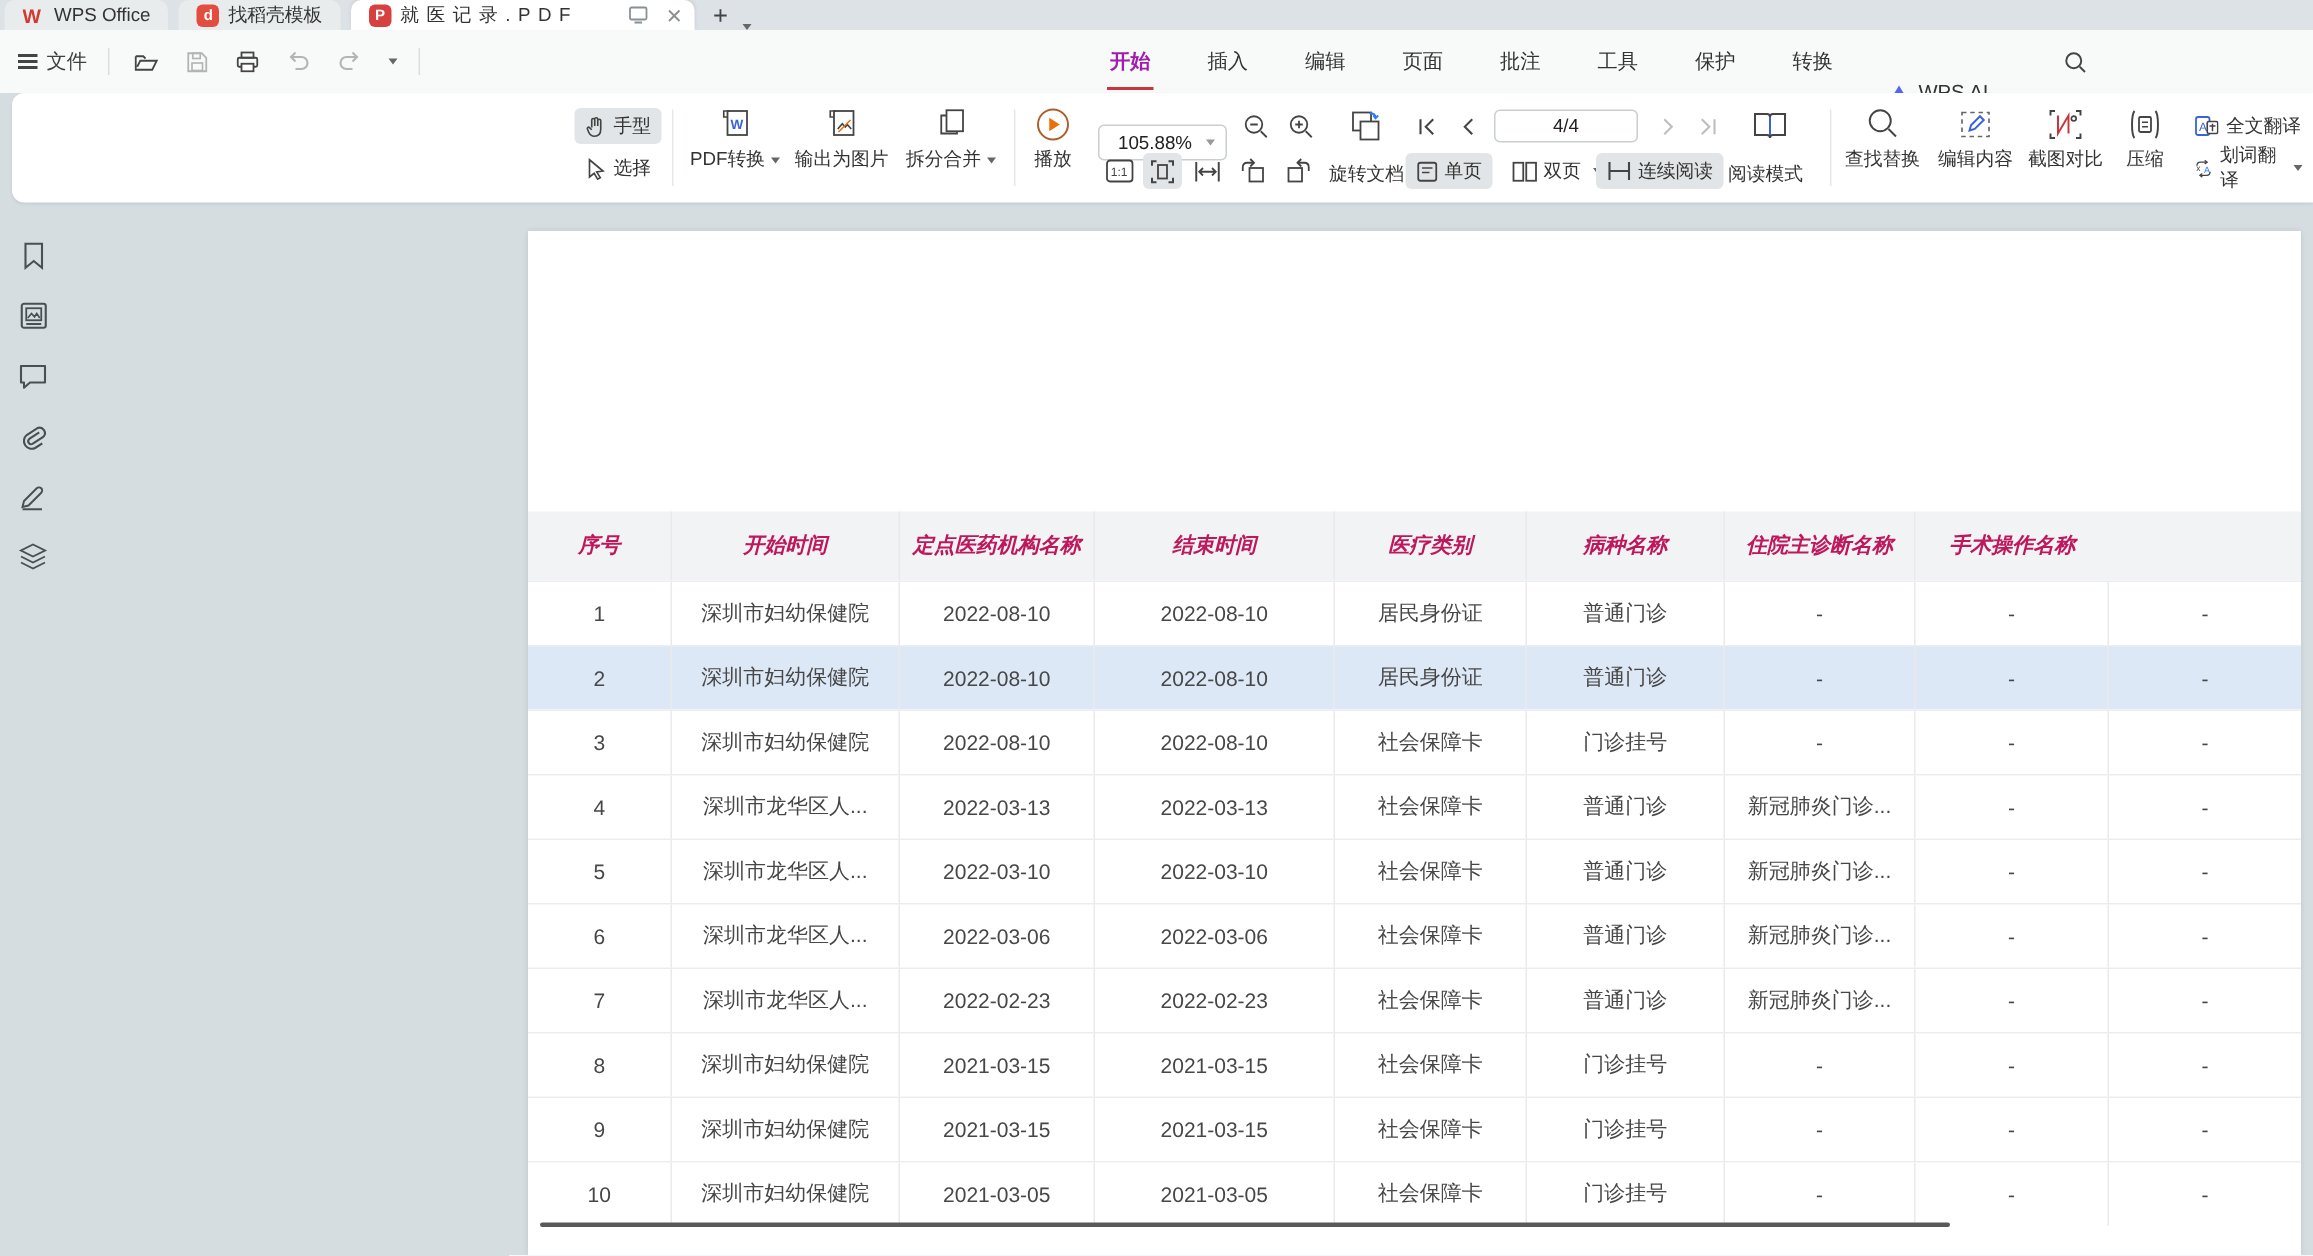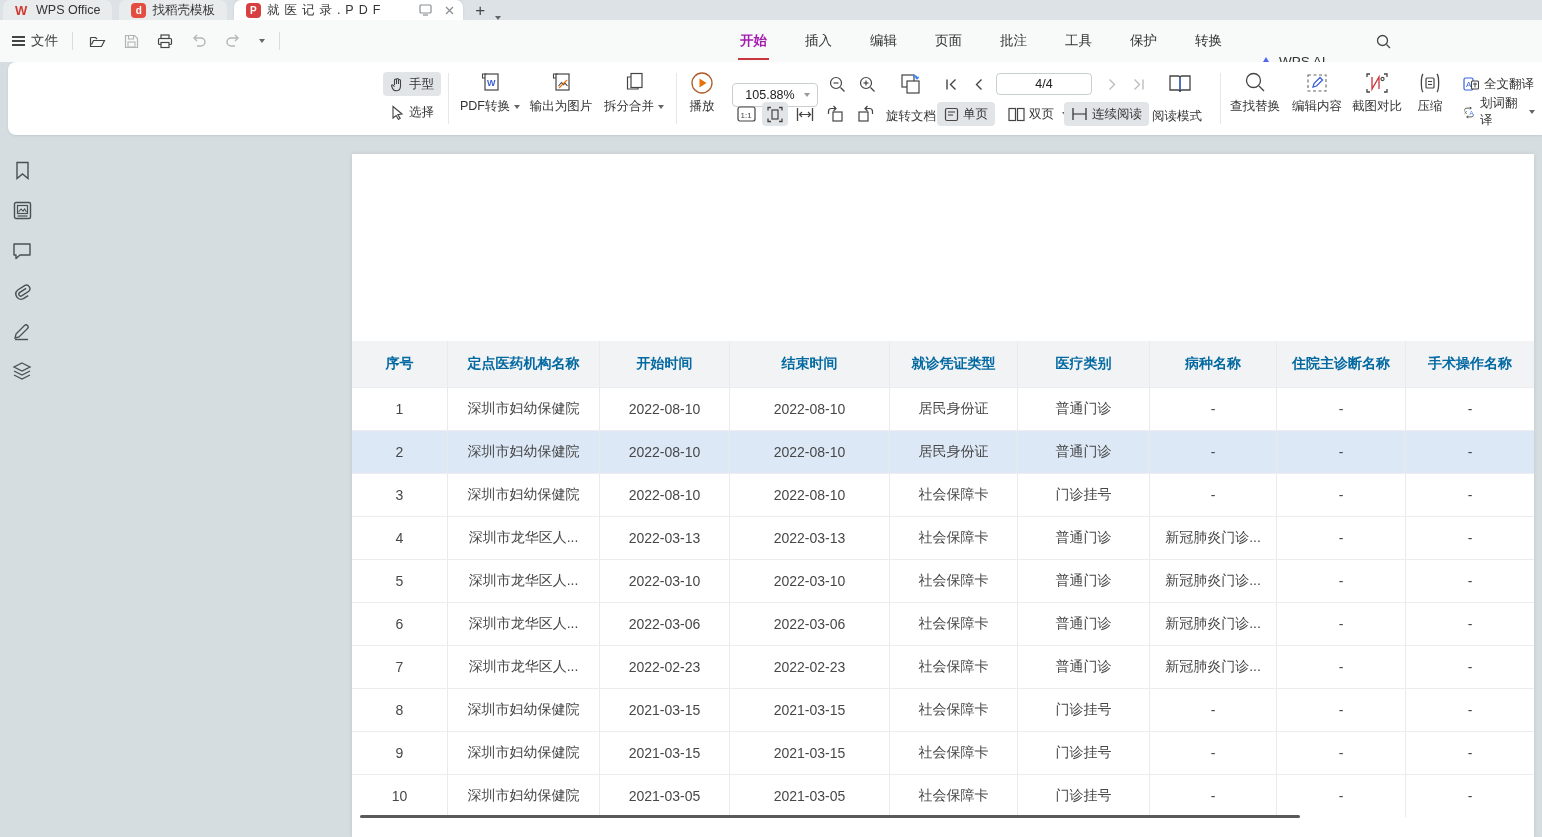--- a/index.html
+++ b/index.html
@@ -51,21 +51,21 @@
 
   
   .sidebar { position:absolute; left:0; top:135px; width:44px; bottom:0; display:flex; flex-direction:column; align-items:center; gap:17px; padding-top:24px; }
   .sico { width:23px; height:23px; display:flex; align-items:center; justify-content:center; }
 
   
   .docarea { position:absolute; left:44px; top:135px; right:0; bottom:0; }
   .page { position:absolute; left:308px; top:19px; width:1182px; height:683px; background:#fff; box-shadow:0 0 4px rgba(0,0,0,.10); }
   .tbl { position:absolute; left:0; top:187px; width:1182px; font-size:14px; color:#474747; }
   .thead, .trow { display:grid; grid-template-columns:96px 152px 130px 160px 128px 132px 127px 129px 1fr; }
-  .thead { height:46px; background:#f2f3f5; font-weight:bold; color:#0369a1; }
+  .thead { height:46px; background:#f2f3f5; font-weight:bold; color:#be185d;font-style:italic; }
   .trow { height:43px; background:#fff; border-top:1px solid #ededef; }
   .trow.hl { background:#dde8f6; }
   .tcell { display:flex; align-items:center; justify-content:center; border-right:1px solid #e9eaec; overflow:hidden; white-space:nowrap; }
   .tcell:last-child { border-right:none; }
   .hscroll { position:absolute; left:8px; top:661px; width:940px; height:3px; background:#58595b; border-radius:2px; }
 
   svg { display:block; }
 </style>
 </head>
 <body>
@@ -445,24 +445,23 @@
           <path d="M2 10l8 4 8-4M2 14l8 4 8-4" fill="none" stroke="#4a4f52" stroke-width="1.3"></path>
         </svg>
     </div>
   </div>
 
   <div class="docarea">
     <div class="page">
       <div class="tbl">
         <div class="thead">
             <div class="tcell">序号</div>
+            <div class="tcell">开始时间</div>
             <div class="tcell">定点医药机构名称</div>
-            <div class="tcell">开始时间</div>
             <div class="tcell">结束时间</div>
-            <div class="tcell">就诊凭证类型</div>
             <div class="tcell">医疗类别</div>
             <div class="tcell">病种名称</div>
             <div class="tcell">住院主诊断名称</div>
             <div class="tcell">手术操作名称</div>
           </div>
         <div>
             <div class="trow">
               <div class="tcell">1</div>
               <div class="tcell">深圳市妇幼保健院</div>
               <div class="tcell">2022-08-10</div>

